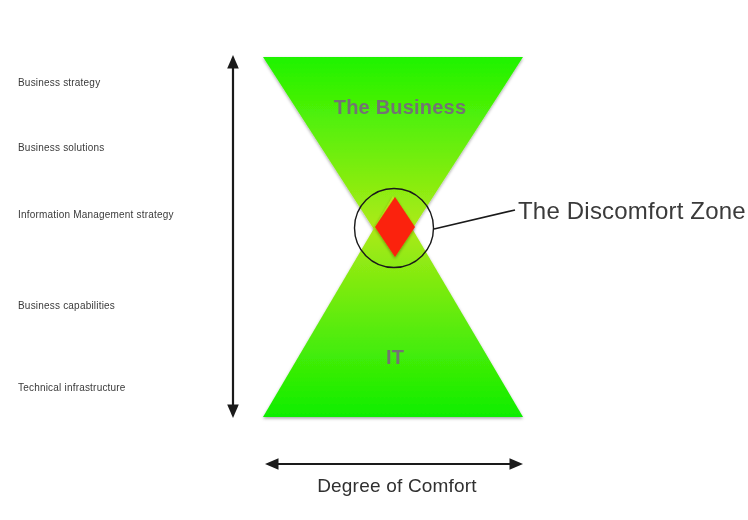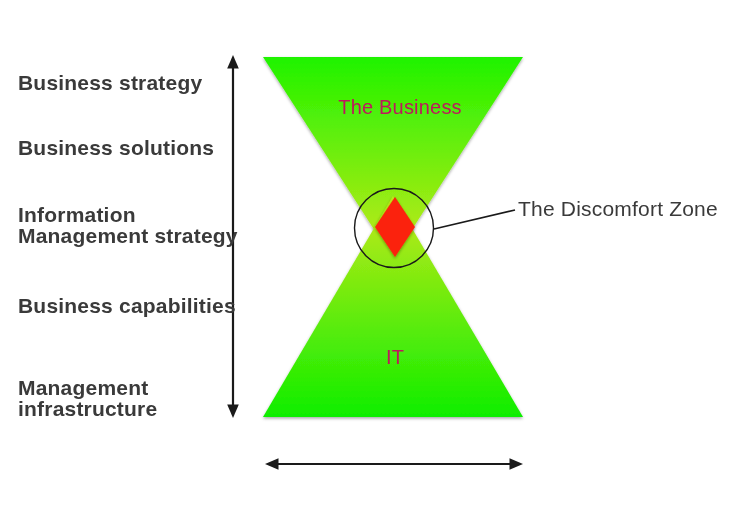--- a/index.html
+++ b/index.html
@@ -19,40 +19,39 @@
     position: absolute;
     left: 0;
     top: 0;
     width: 748px;
     height: 520px;
   }
   .stack-label {
     position: absolute;
     left: 18px;
     width: 220px;
-    font-size: 21px;
+    font-size: 10px;
     line-height: 21px;
     color: #3a3a3a;
     letter-spacing: 0.2px;
-    font-weight: bold;
   }
   .triangle-title {
     position: absolute;
     transform: translateX(-50%);
     font-size: 20px;
-    font-weight: normal;
-    color: #be185d;
+    font-weight: bold;
+    color: #737373;
     white-space: nowrap;
     letter-spacing: 0.2px;
   }
   .callout-text {
     position: absolute;
     left: 518px;
     top: 197px;
-    font-size: 21px;
+    font-size: 24px;
     color: #3a3a3a;
     white-space: nowrap;
     letter-spacing: 0.2px;
   }
   .bottom-axis-text {
     position: absolute;
     left: 397px;
     top: 475px;
     transform: translateX(-50%);
     font-size: 19px;
@@ -99,22 +98,23 @@
       <polygon points="265,464 278.5,458.2 278.5,469.8" fill="#1a1a1a"></polygon>
       <polygon points="523,464 509.5,458.2 509.5,469.8" fill="#1a1a1a"></polygon>
     </g>
   </svg>
 
   <div>
     <div class="stack-label" style="top:72px">Business strategy</div>
     <div class="stack-label" style="top:137px">Business solutions</div>
     <div class="stack-label" style="top:204px">Information Management strategy</div>
     <div class="stack-label" style="top:295px">Business capabilities</div>
-    <div class="stack-label" style="top:377px">Management infrastructure</div>
+    <div class="stack-label" style="top:377px">Technical infrastructure</div>
   </div>
 
   <div class="triangle-title" style="left:400px; top:96px">The Business</div>
   <div class="triangle-title" style="left:395px; top:346px">IT</div>
 
   <div class="callout-text">The Discomfort Zone</div>
 
+  <div class="bottom-axis-text">Degree of Comfort</div>
 
 </div>
 
 </body></html>

